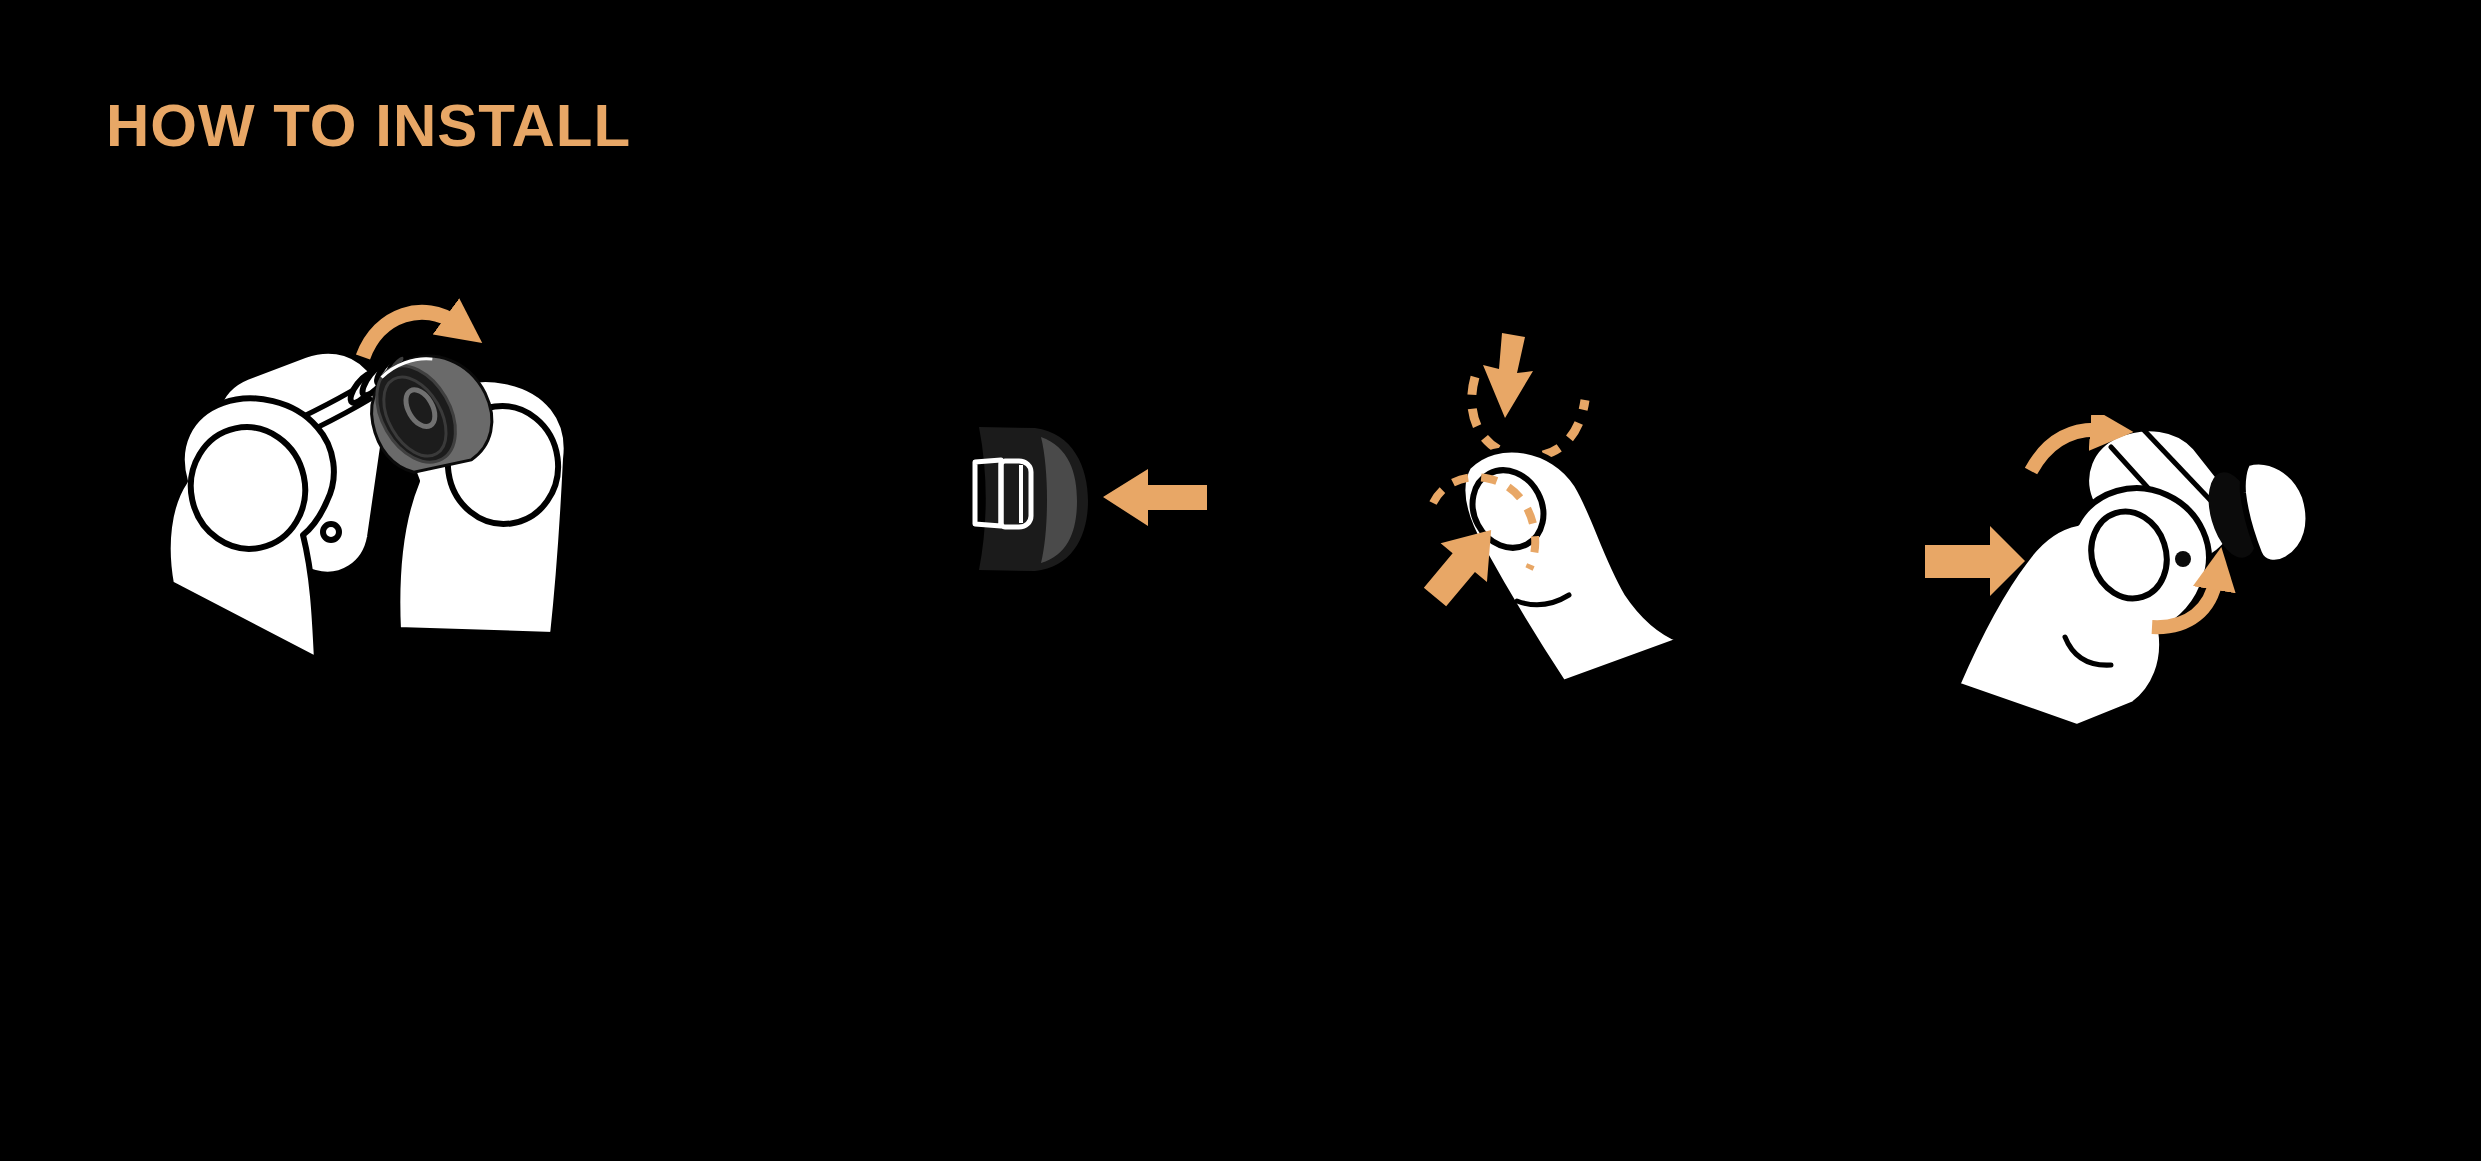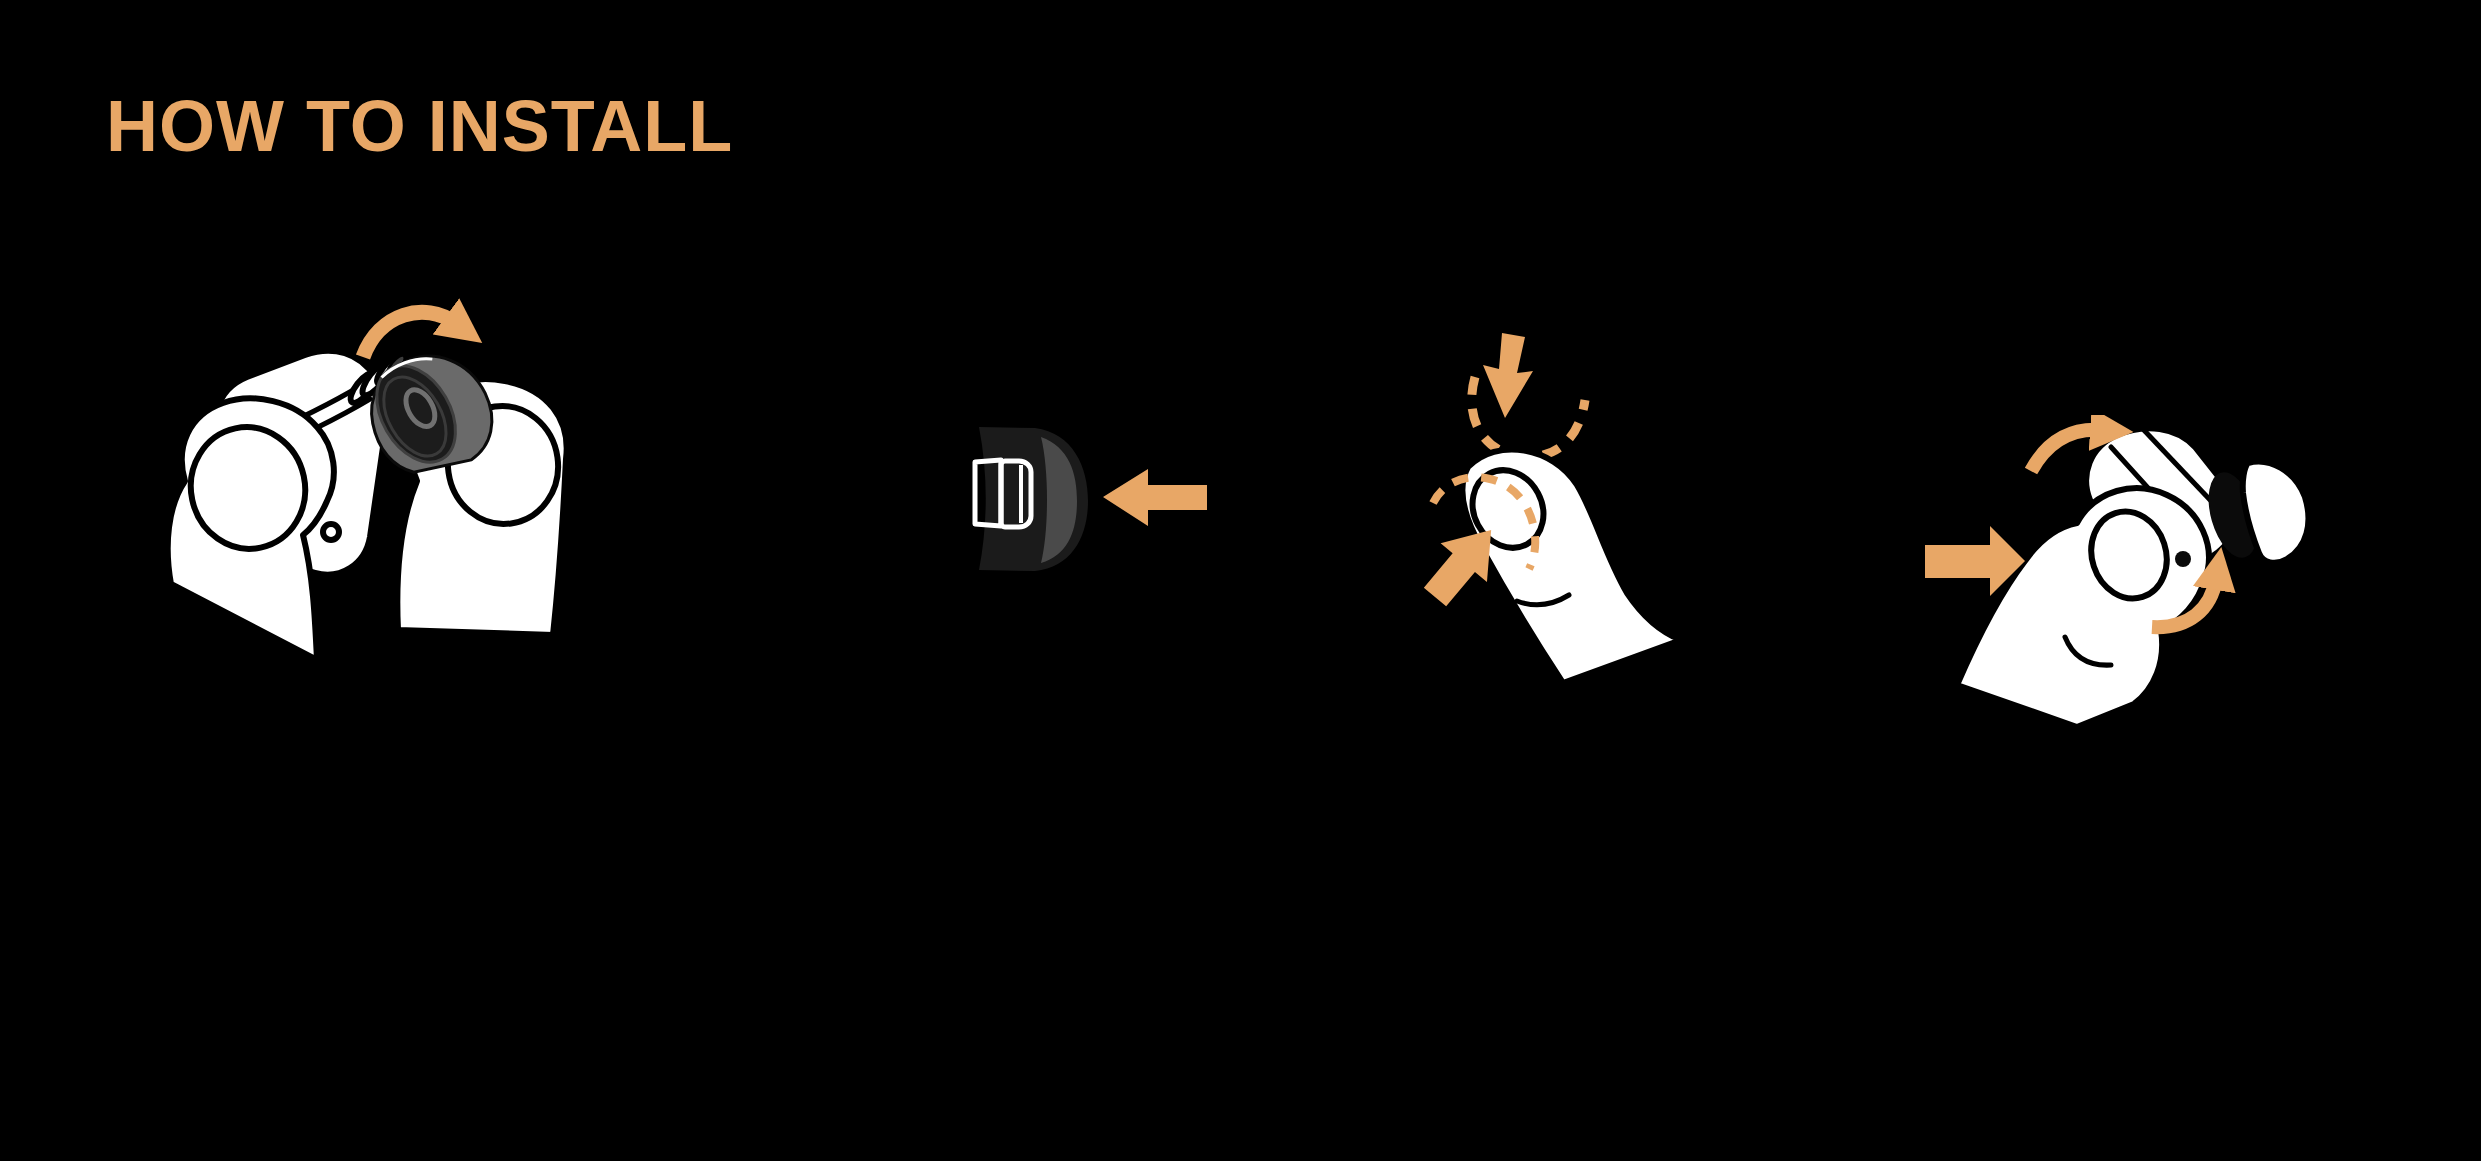--- a/index.html
+++ b/index.html
@@ -12,21 +12,21 @@
     --case-dark:#1B1B1B;
     --case-gray:#4A4A4A;
   }
   html,body{margin:0;padding:0;background:var(--bg);}
   .canvas{
     position:relative;width:2481px;height:1161px;background:var(--bg);
     overflow:hidden;font-family:"Liberation Sans",sans-serif;
   }
   .title{
     position:absolute;left:106px;top:86px;margin:0;
-    font-size:72px;line-height:80px;font-weight:bold;letter-spacing:1px;
+    font-size:60px;line-height:80px;font-weight:bold;letter-spacing:1px;
     color:var(--accent);
   }
   figure.fig{position:absolute;margin:0;padding:0;}
   .step1{left:155px;top:285px;width:420px;height:385px;}
   .step2{left:955px;top:405px;width:300px;height:200px;}
   .step3{left:1405px;top:315px;width:310px;height:395px;}
   .step4{left:1915px;top:415px;width:445px;height:335px;}
   svg{display:block;width:100%;height:100%;}
   .ws{fill:var(--white);stroke:var(--outline);stroke-width:6;stroke-linejoin:round;}
   .ln{fill:none;stroke:var(--outline);stroke-width:5;stroke-linecap:round;}

